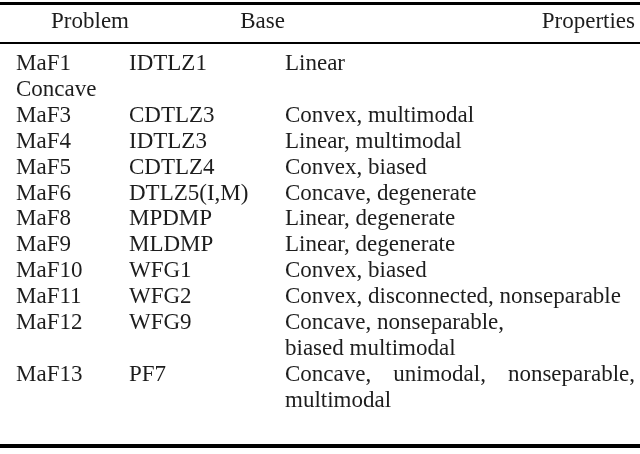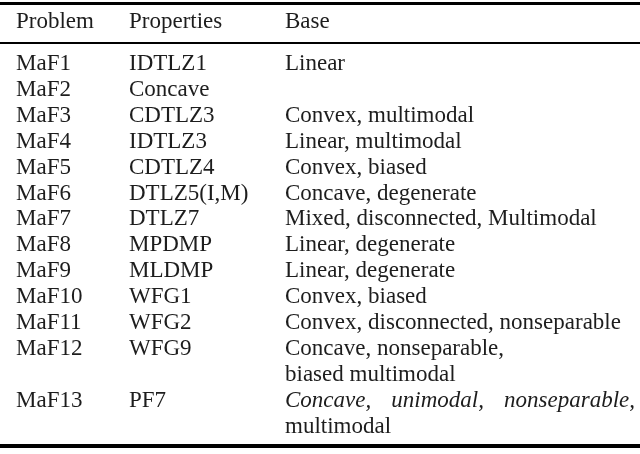--- a/index.html
+++ b/index.html
@@ -34,62 +34,61 @@
     grid-template-columns: 113px 156px 350px;
     padding-left: 16px;
   }
   .header-row {
     position: absolute;
     top: 6px;
     left: 0;
     right: 0;
     height: 30px;
     line-height: 30px;
+    text-align: right;
   }
   .table-body {
     position: absolute;
     top: 50px;
     left: 0;
     right: 0;
     line-height: 25.9px;
   }
   .cell { white-space: nowrap; }
   .prop-line { white-space: nowrap; }
   .prop-line.justify {
     white-space: normal;
     text-align: justify;
     text-align-last: justify;
-    font-style: italic;
   }
 </style>
 </head>
 <body>
 
 <div class="page">
   <div class="rule top"></div>
 
   <div class="grid-row header-row">
     <div class="cell">Problem</div>
+    <div class="cell">Base</div>
     <div class="cell">Properties</div>
-    <div class="cell">Base</div>
   </div>
 
   <div class="rule mid"></div>
 
   <div class="table-body" id="table-body">
   <div class="grid-row body-row">
     <div class="cell">MaF1</div>
     <div class="cell">IDTLZ1</div>
     <div class="props">
           <div class="prop-line">Linear</div>
         </div>
   </div>
 
   <div class="grid-row body-row">
-    <div class="cell">MaF2</div>
     <div class="props">
           <div class="prop-line">Concave</div>
         </div>
   </div>
 
   <div class="grid-row body-row">
     <div class="cell">MaF3</div>
     <div class="cell">CDTLZ3</div>
     <div class="props">
           <div class="prop-line">Convex, multimodal</div>
@@ -113,27 +112,20 @@
   </div>
 
   <div class="grid-row body-row">
     <div class="cell">MaF6</div>
     <div class="cell">DTLZ5(I,M)</div>
     <div class="props">
           <div class="prop-line">Concave, degenerate</div>
         </div>
   </div>
 
-  <div class="grid-row body-row">
-    <div class="cell">MaF7</div>
-    <div class="cell">DTLZ7</div>
-    <div class="props">
-          <div class="prop-line">Mixed, disconnected, Multimodal</div>
-        </div>
-  </div>
 
   <div class="grid-row body-row">
     <div class="cell">MaF8</div>
     <div class="cell">MPDMP</div>
     <div class="props">
           <div class="prop-line">Linear, degenerate</div>
         </div>
   </div>
 
   <div class="grid-row body-row">

